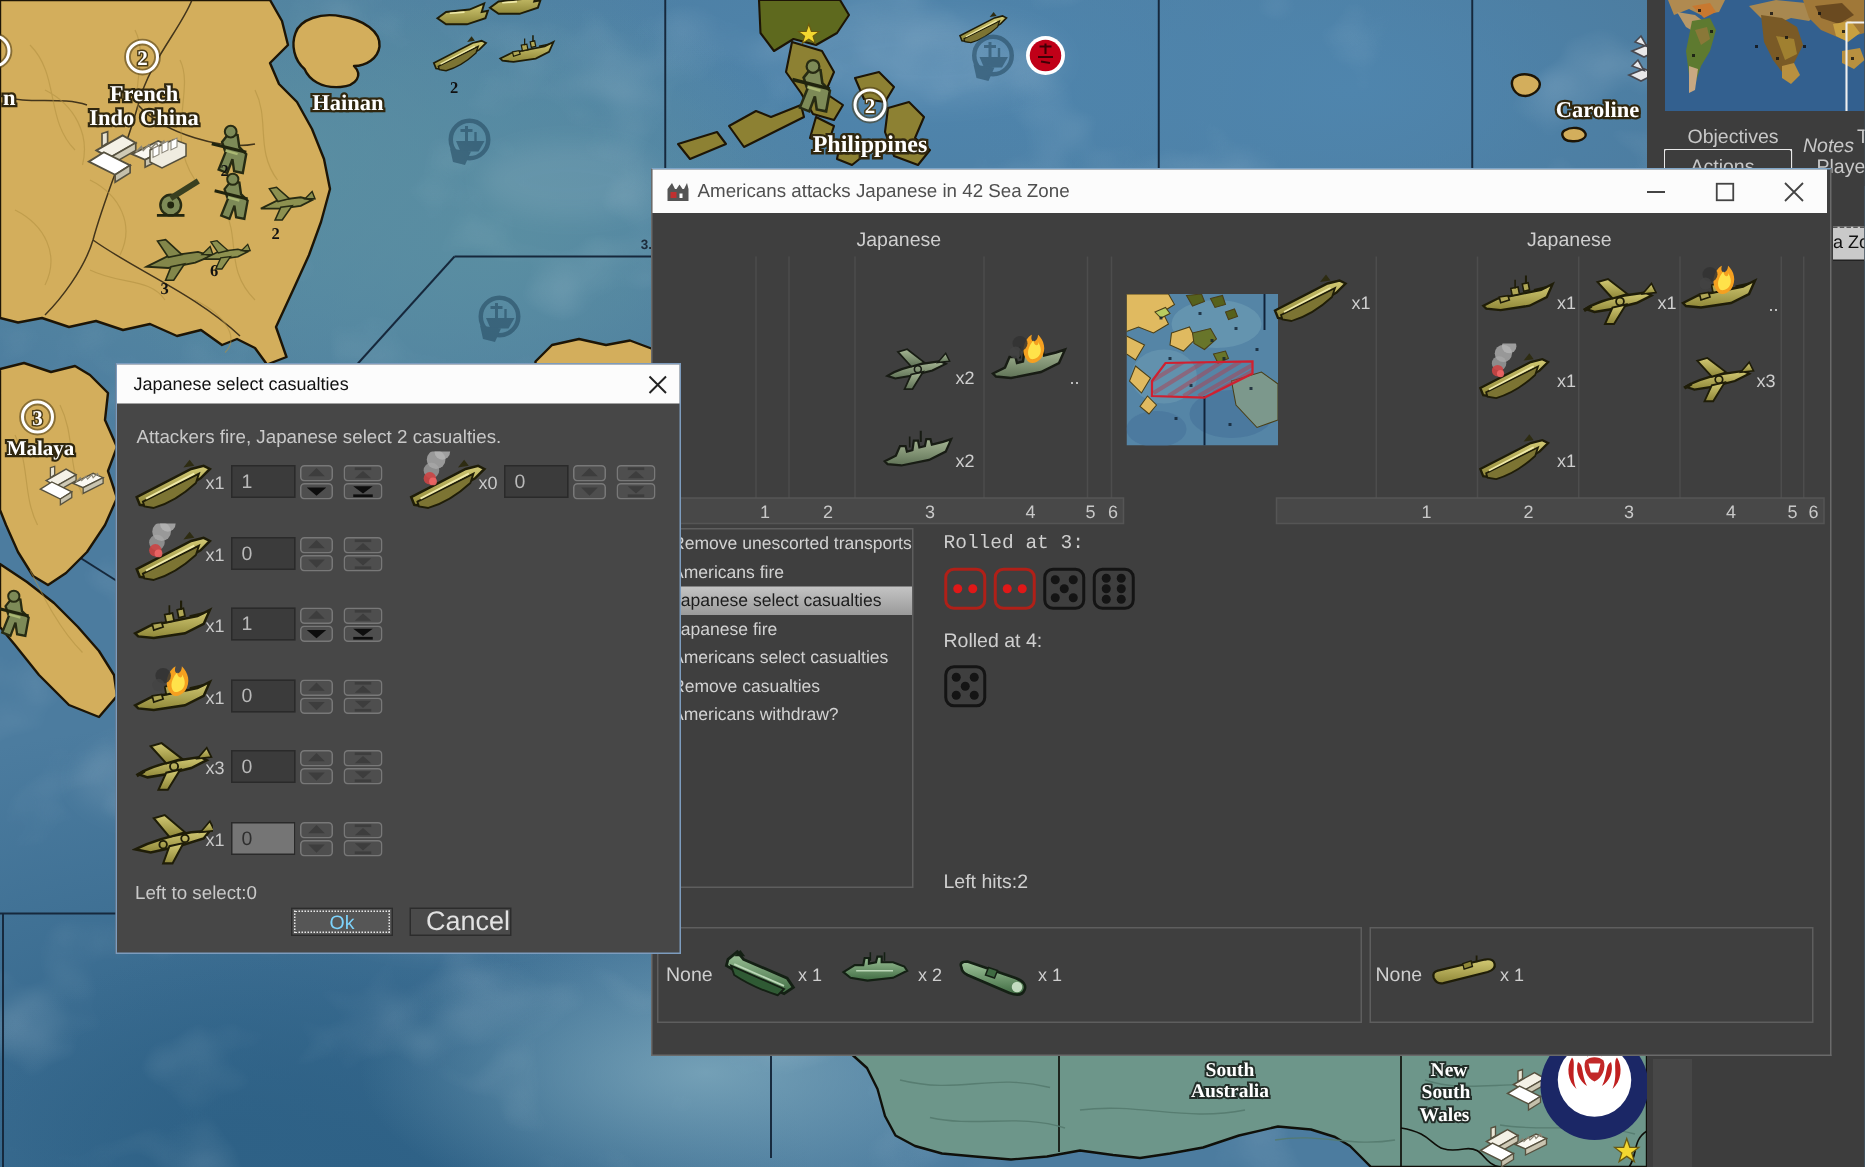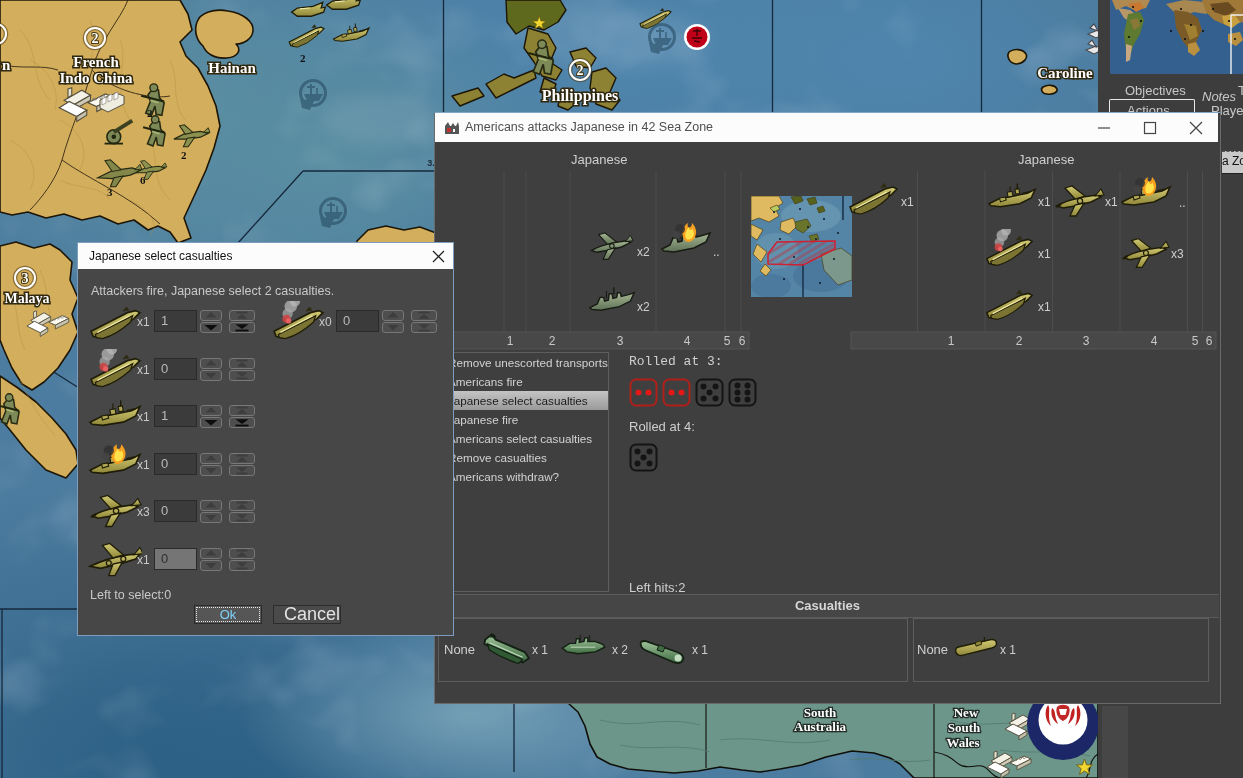--- a/index.html
+++ b/index.html
@@ -588,23 +588,20 @@
       <span class="abs lbl" style="left:194px;top:306px;">Rolled at 4:</span>
       <svg class="abs" style="left:194px;top:330px" width="29" height="29">
         <rect x="1.5" y="1.5" width="26" height="26" rx="5.5" fill="none" stroke="#141414" stroke-width="2"></rect>
         <circle cx="8.5" cy="8.5" r="3" fill="#141414"></circle>
         <circle cx="20.5" cy="8.5" r="3" fill="#141414"></circle>
         <circle cx="14.5" cy="14.5" r="3" fill="#141414"></circle>
         <circle cx="8.5" cy="20.5" r="3" fill="#141414"></circle>
         <circle cx="20.5" cy="20.5" r="3" fill="#141414"></circle>
       </svg>
       <span class="abs lbl" style="left:194px;top:467px;">Left hits:2</span>
-      <div class="abs" style="left:1px;top:481px;width:783px;height:22px;background:#464646;border-top:1px solid #5a5a5a;border-bottom:1px solid #5a5a5a;">
-        <span class="abs" style="left:0;width:783px;text-align:center;top:3px;font-size:13px;font-weight:bold;color:#d6d6d6;">Casualties</span>
-      </div>
       <div class="abs" style="left:3px;top:505px;width:468px;height:62px;border:1px solid #5e5e5e;"></div>
       <div class="abs" style="left:478px;top:505px;width:294px;height:62px;border:1px solid #5e5e5e;"></div>
       <span class="abs lbl" style="left:9px;top:529px;">None</span>
       <svg class="abs" style="left:42px;top:516px" width="54" height="42" viewBox="0 0 52 36">
         <use href="#d-carrA"></use>
       </svg>
       <span class="abs lbl" style="left:97px;top:530px;font-size:12px;">x 1</span>
       <svg class="abs" style="left:124px;top:520px" width="50" height="34" viewBox="0 0 52 36">
         <use href="#d-desA"></use>
       </svg>

